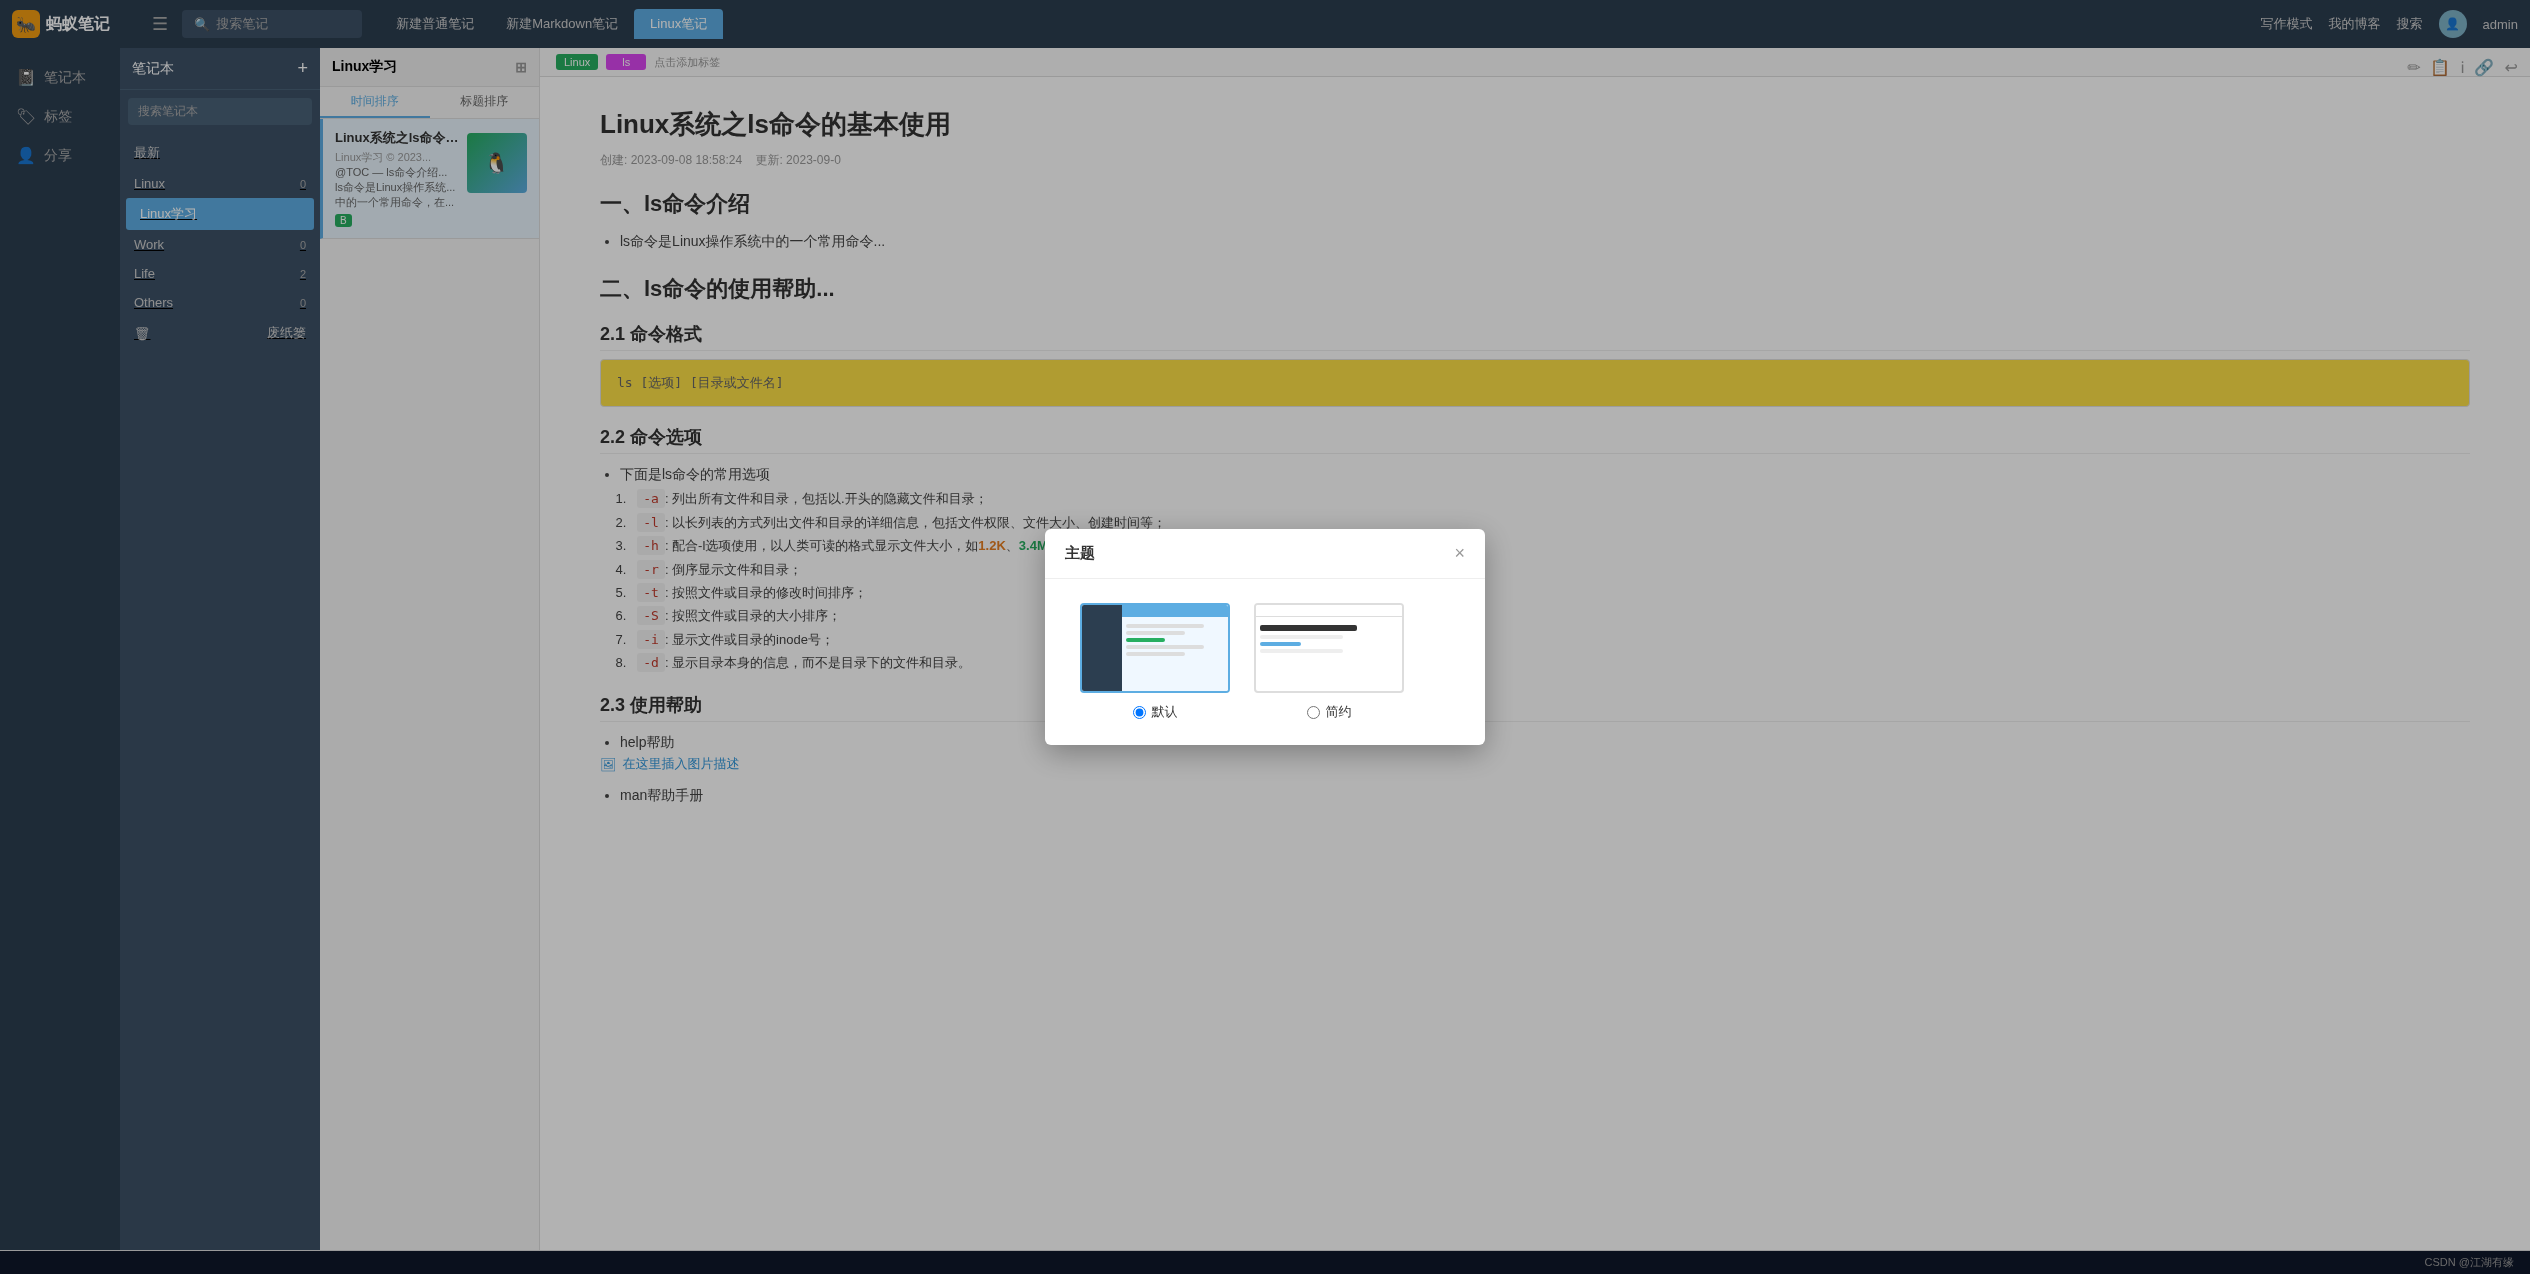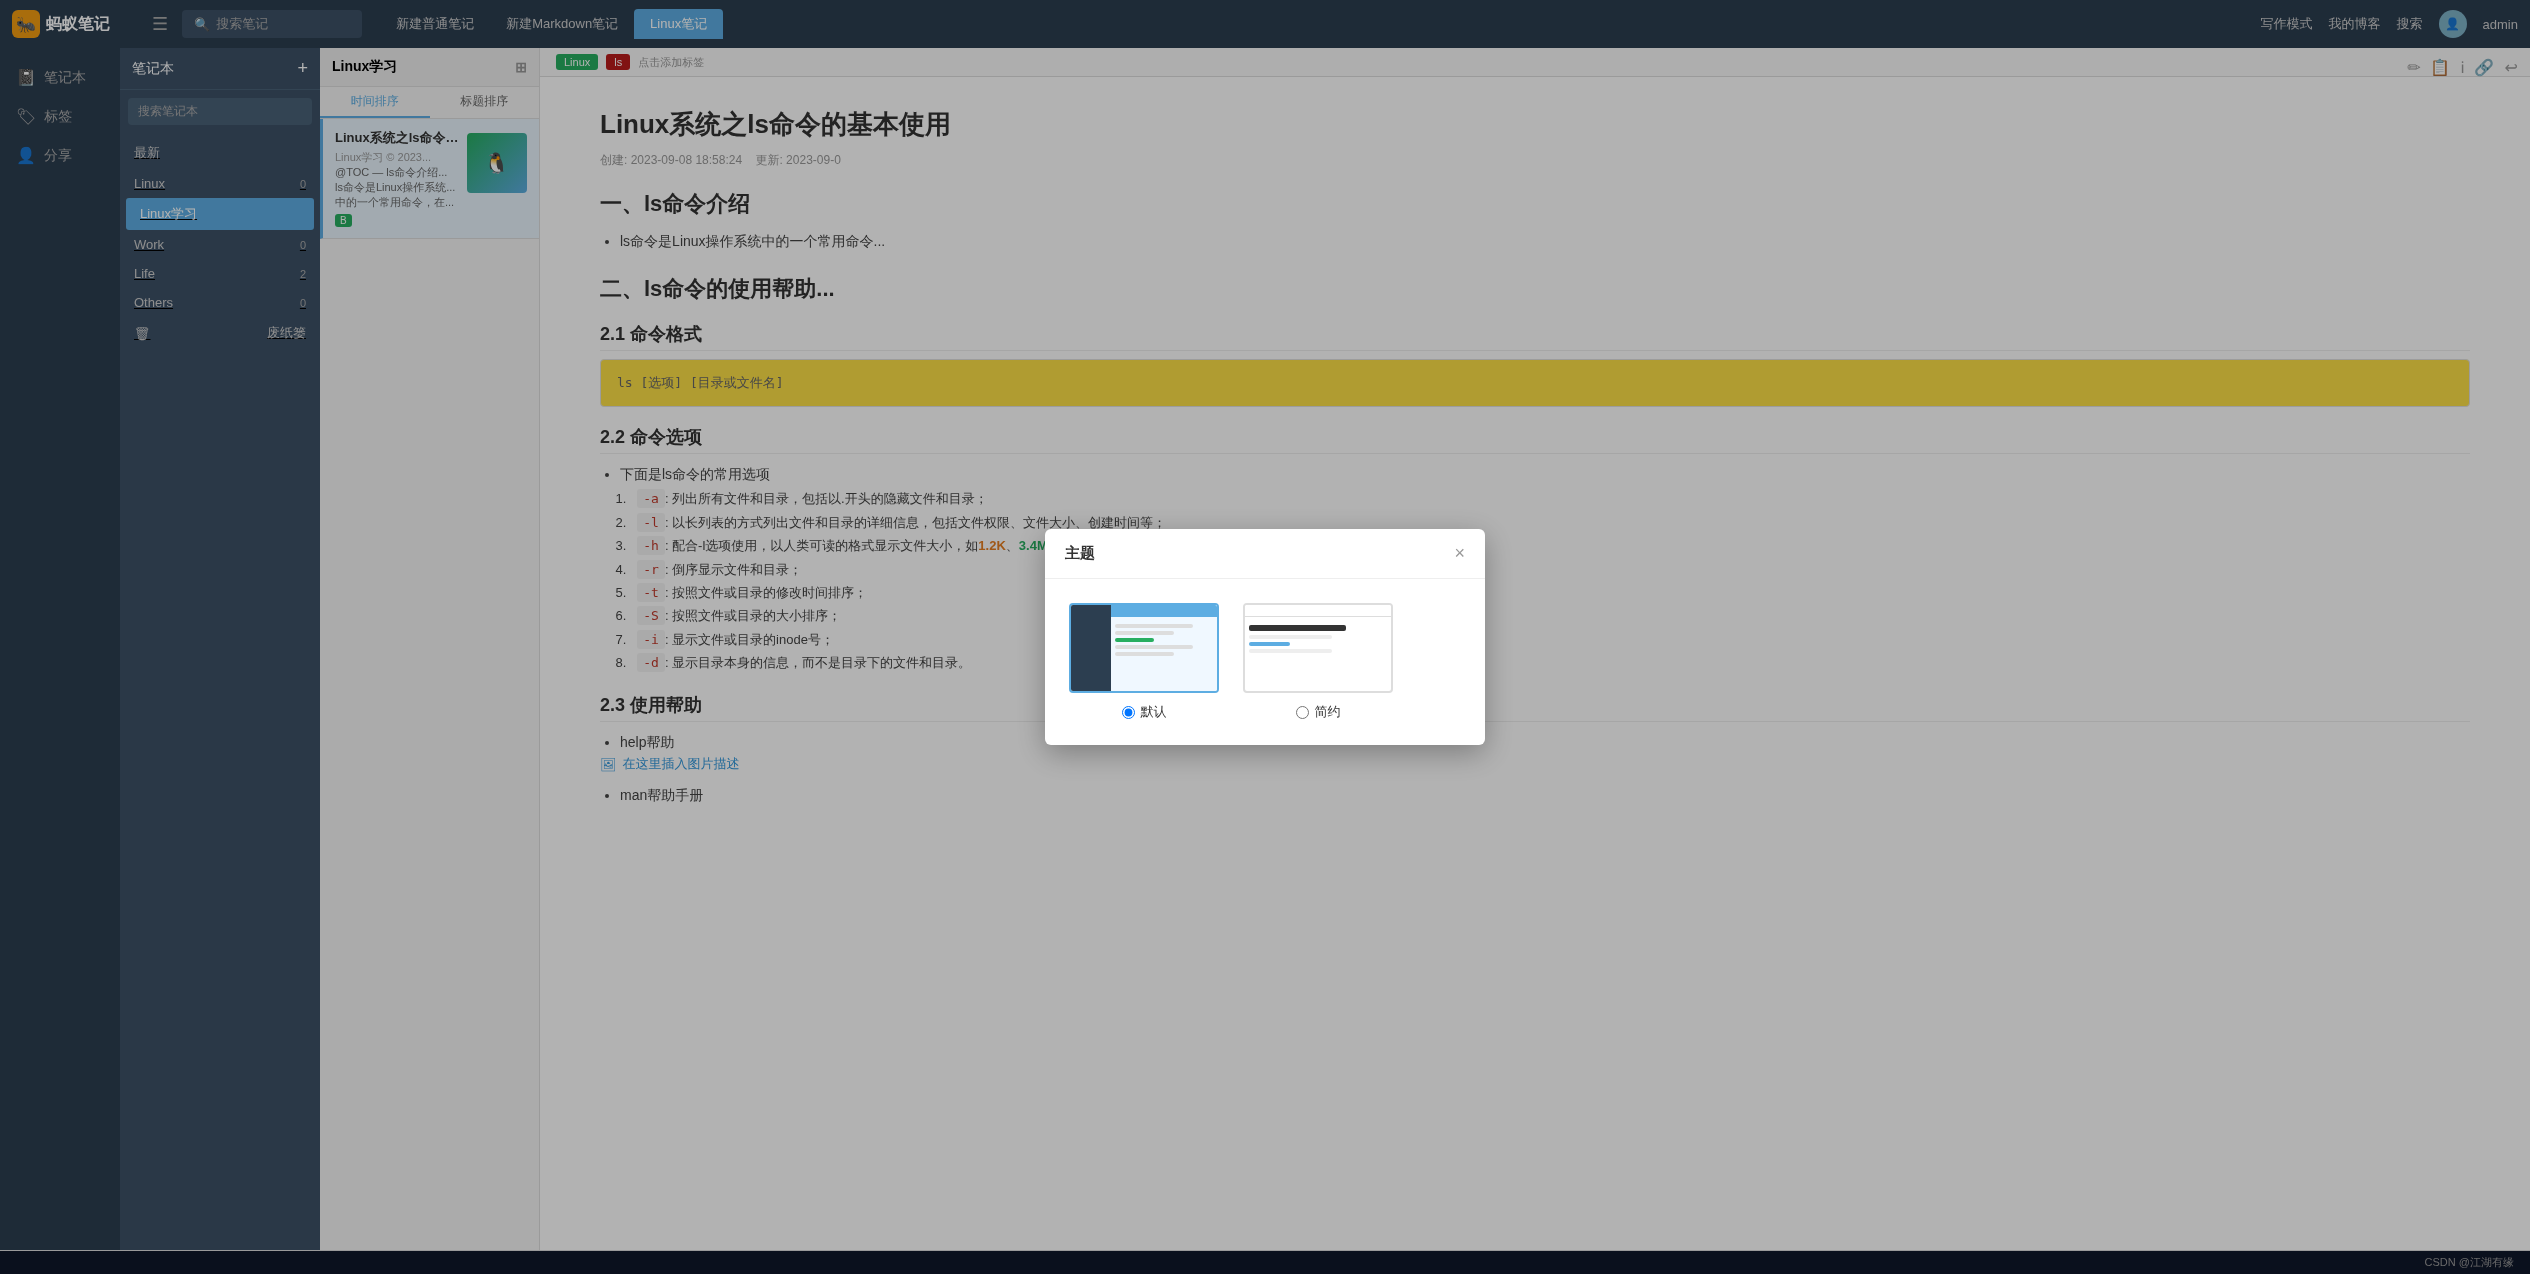--- a/index.html
+++ b/index.html
@@ -228,24 +228,24 @@
       background: #f9f9f9;
     }
     .editor-tag {
       background: #27ae60;
       color: #fff;
       font-size: 11px;
       padding: 2px 8px;
       border-radius: 3px;
     }
     .editor-tag-blue {
-      background: #b91c1c;
+      background: #d946ef;
       color: #fff;
       font-size: 11px;
-      padding: 2px 8px;
+      padding: 2px 16px;
       border-radius: 3px;
     }
     .editor-tag-add {
       font-size: 11px;
       color: #999;
       cursor: pointer;
     }
     .editor-content {
       flex: 1;
       padding: 30px 60px;
@@ -318,21 +318,21 @@
     }
     .modal-header {
       display: flex;
       align-items: center;
       justify-content: space-between;
       padding: 14px 20px;
       border-bottom: 1px solid #eee;
     }
     .modal-title { font-size: 15px; font-weight: bold; color: #333; }
     .modal-close { font-size: 18px; color: #999; cursor: pointer; }
-    .modal-body { padding: 24px; }
+    .modal-body { padding: 24px; margin-left: 11px; }
     .theme-options {
       display: flex;
       gap: 24px;
       align-items: flex-start;
     }
     .theme-option {
       display: flex;
       flex-direction: column;
       align-items: center;
       gap: 10px;

